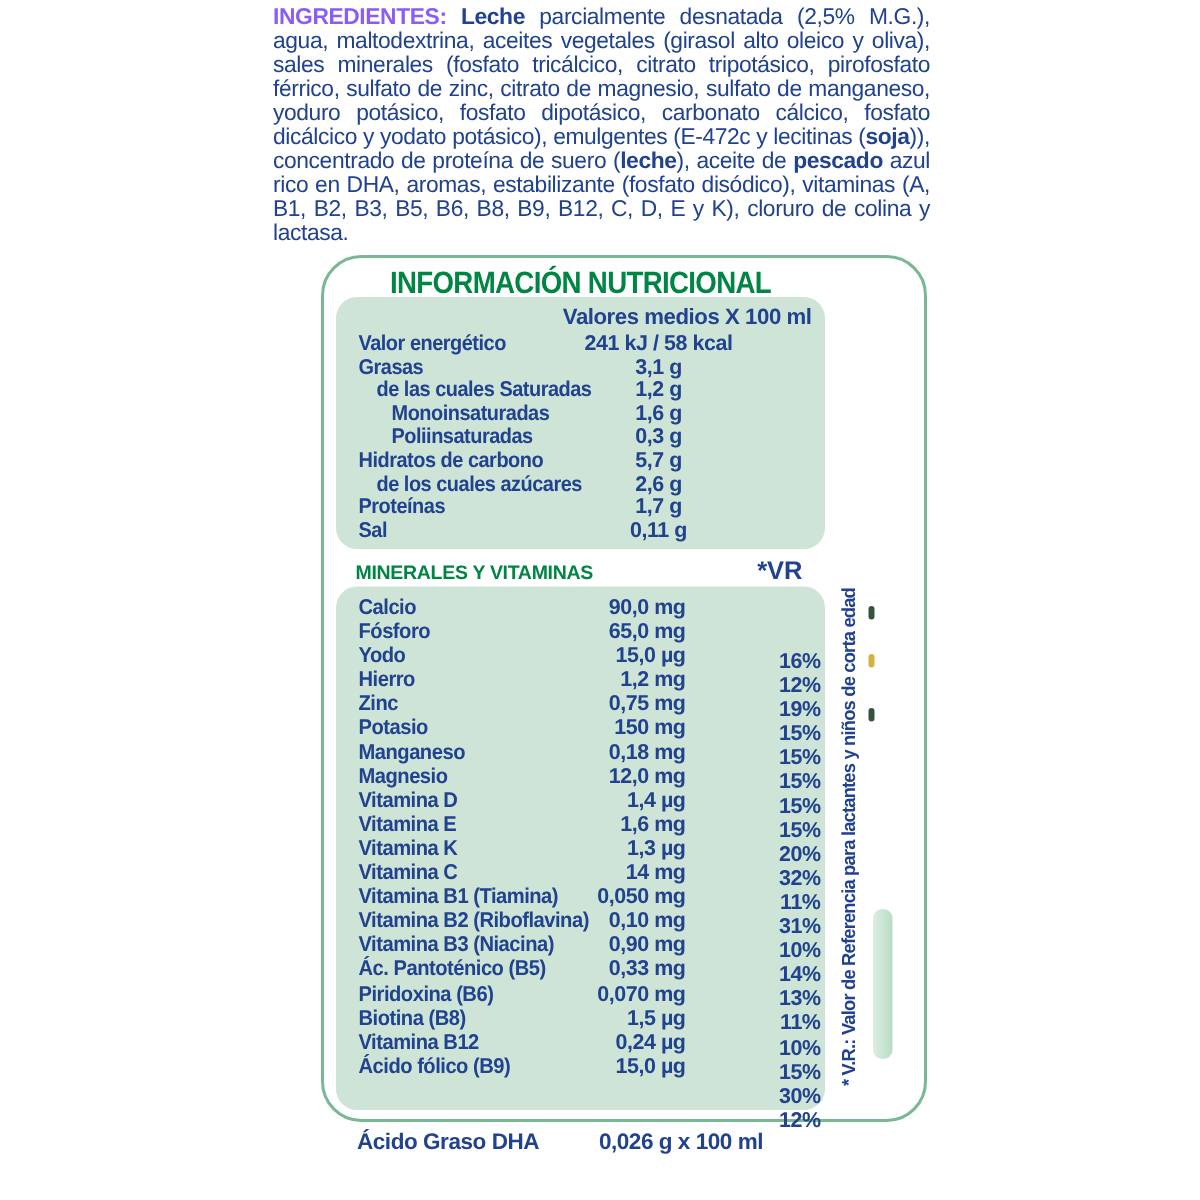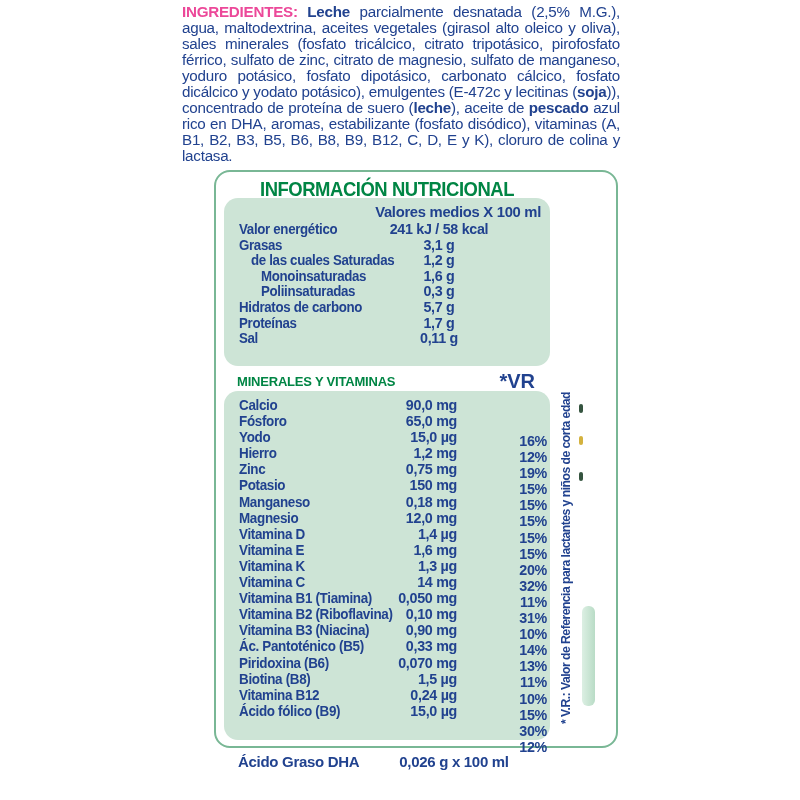--- a/index.html
+++ b/index.html
@@ -7,26 +7,26 @@
   .page{
     position:relative;width:800px;height:800px;background:#ffffff;overflow:hidden;
     font-family:"Liberation Sans",sans-serif;color:#21428f;
   }
   
   .ingredients{
     position:absolute;left:182px;top:4px;width:438px;margin:0;
     font-size:15.2px;line-height:16px;letter-spacing:-0.25px;
     text-align:justify;color:#21428f;
   }
-  .seg-green{color:#ec4899;font-weight:bold;}
+  .seg-green{color:#8b5cf6;font-weight:bold;}
   .seg-bold{font-weight:bold;}
   
   .panel{
     position:absolute;left:214px;top:170px;width:404px;height:578px;
-    background:#ffffff;border:2px solid #79b795;border-radius:16px;
+    background:#ffffff;border:2px solid #79b795;border-radius:27px;
     box-sizing:border-box;
   }
   .panel-title{
     position:absolute;left:8px;top:5px;width:326px;height:22px;
     text-align:center;font-size:20.5px;font-weight:bold;color:#008544;
     letter-spacing:-0.5px;transform:scaleX(0.9);transform-origin:center;
     white-space:nowrap;
   }
   .box{
     position:absolute;left:8px;width:326px;background:#cde4d6;border-radius:14px;
@@ -49,21 +49,21 @@
   }
   
   .strip{
     position:absolute;left:8px;top:201px;width:311px;height:16px;
     display:flex;justify-content:space-between;align-items:center;
   }
   .strip-title{
     padding-left:13px;font-size:13px;font-weight:bold;color:#008544;
     letter-spacing:-0.2px;white-space:nowrap;
   }
-  .strip-vr{font-size:20px;font-weight:bold;color:#21428f;white-space:nowrap;}
+  .strip-vr{font-size:17px;font-weight:bold;color:#21428f;white-space:nowrap;}
   .minerals-box{top:219px;height:349px;padding-top:6px;}
   .v-row{position:relative;height:16.1px;line-height:16.1px;font-size:14.3px;font-weight:bold;}
   .v-name{
     position:absolute;left:15px;white-space:nowrap;letter-spacing:-0.35px;
     transform:scaleX(0.94);transform-origin:left;
   }
   .v-amount{position:absolute;left:0;width:233px;text-align:right;white-space:nowrap;letter-spacing:-0.3px;}
   .v-vr{position:absolute;left:12px;width:311px;text-align:right;white-space:nowrap;letter-spacing:-0.3px;margin-top:36px;}
   
   .vr-note{
@@ -120,20 +120,24 @@
           </div>
           <div class="m-row">
             <span class="m-label ind2">Poliinsaturadas</span>
             <span class="m-value">0,3 g</span>
           </div>
           <div class="m-row">
             <span class="m-label ind0">Hidratos de carbono</span>
             <span class="m-value">5,7 g</span>
           </div>
           <div class="m-row">
+            <span class="m-label ind1">de los cuales azúcares</span>
+            <span class="m-value">2,6 g</span>
+          </div>
+          <div class="m-row">
             <span class="m-label ind0">Proteínas</span>
             <span class="m-value">1,7 g</span>
           </div>
           <div class="m-row">
             <span class="m-label ind0">Sal</span>
             <span class="m-value">0,11 g</span>
           </div>
         </div>
     </div>
 

